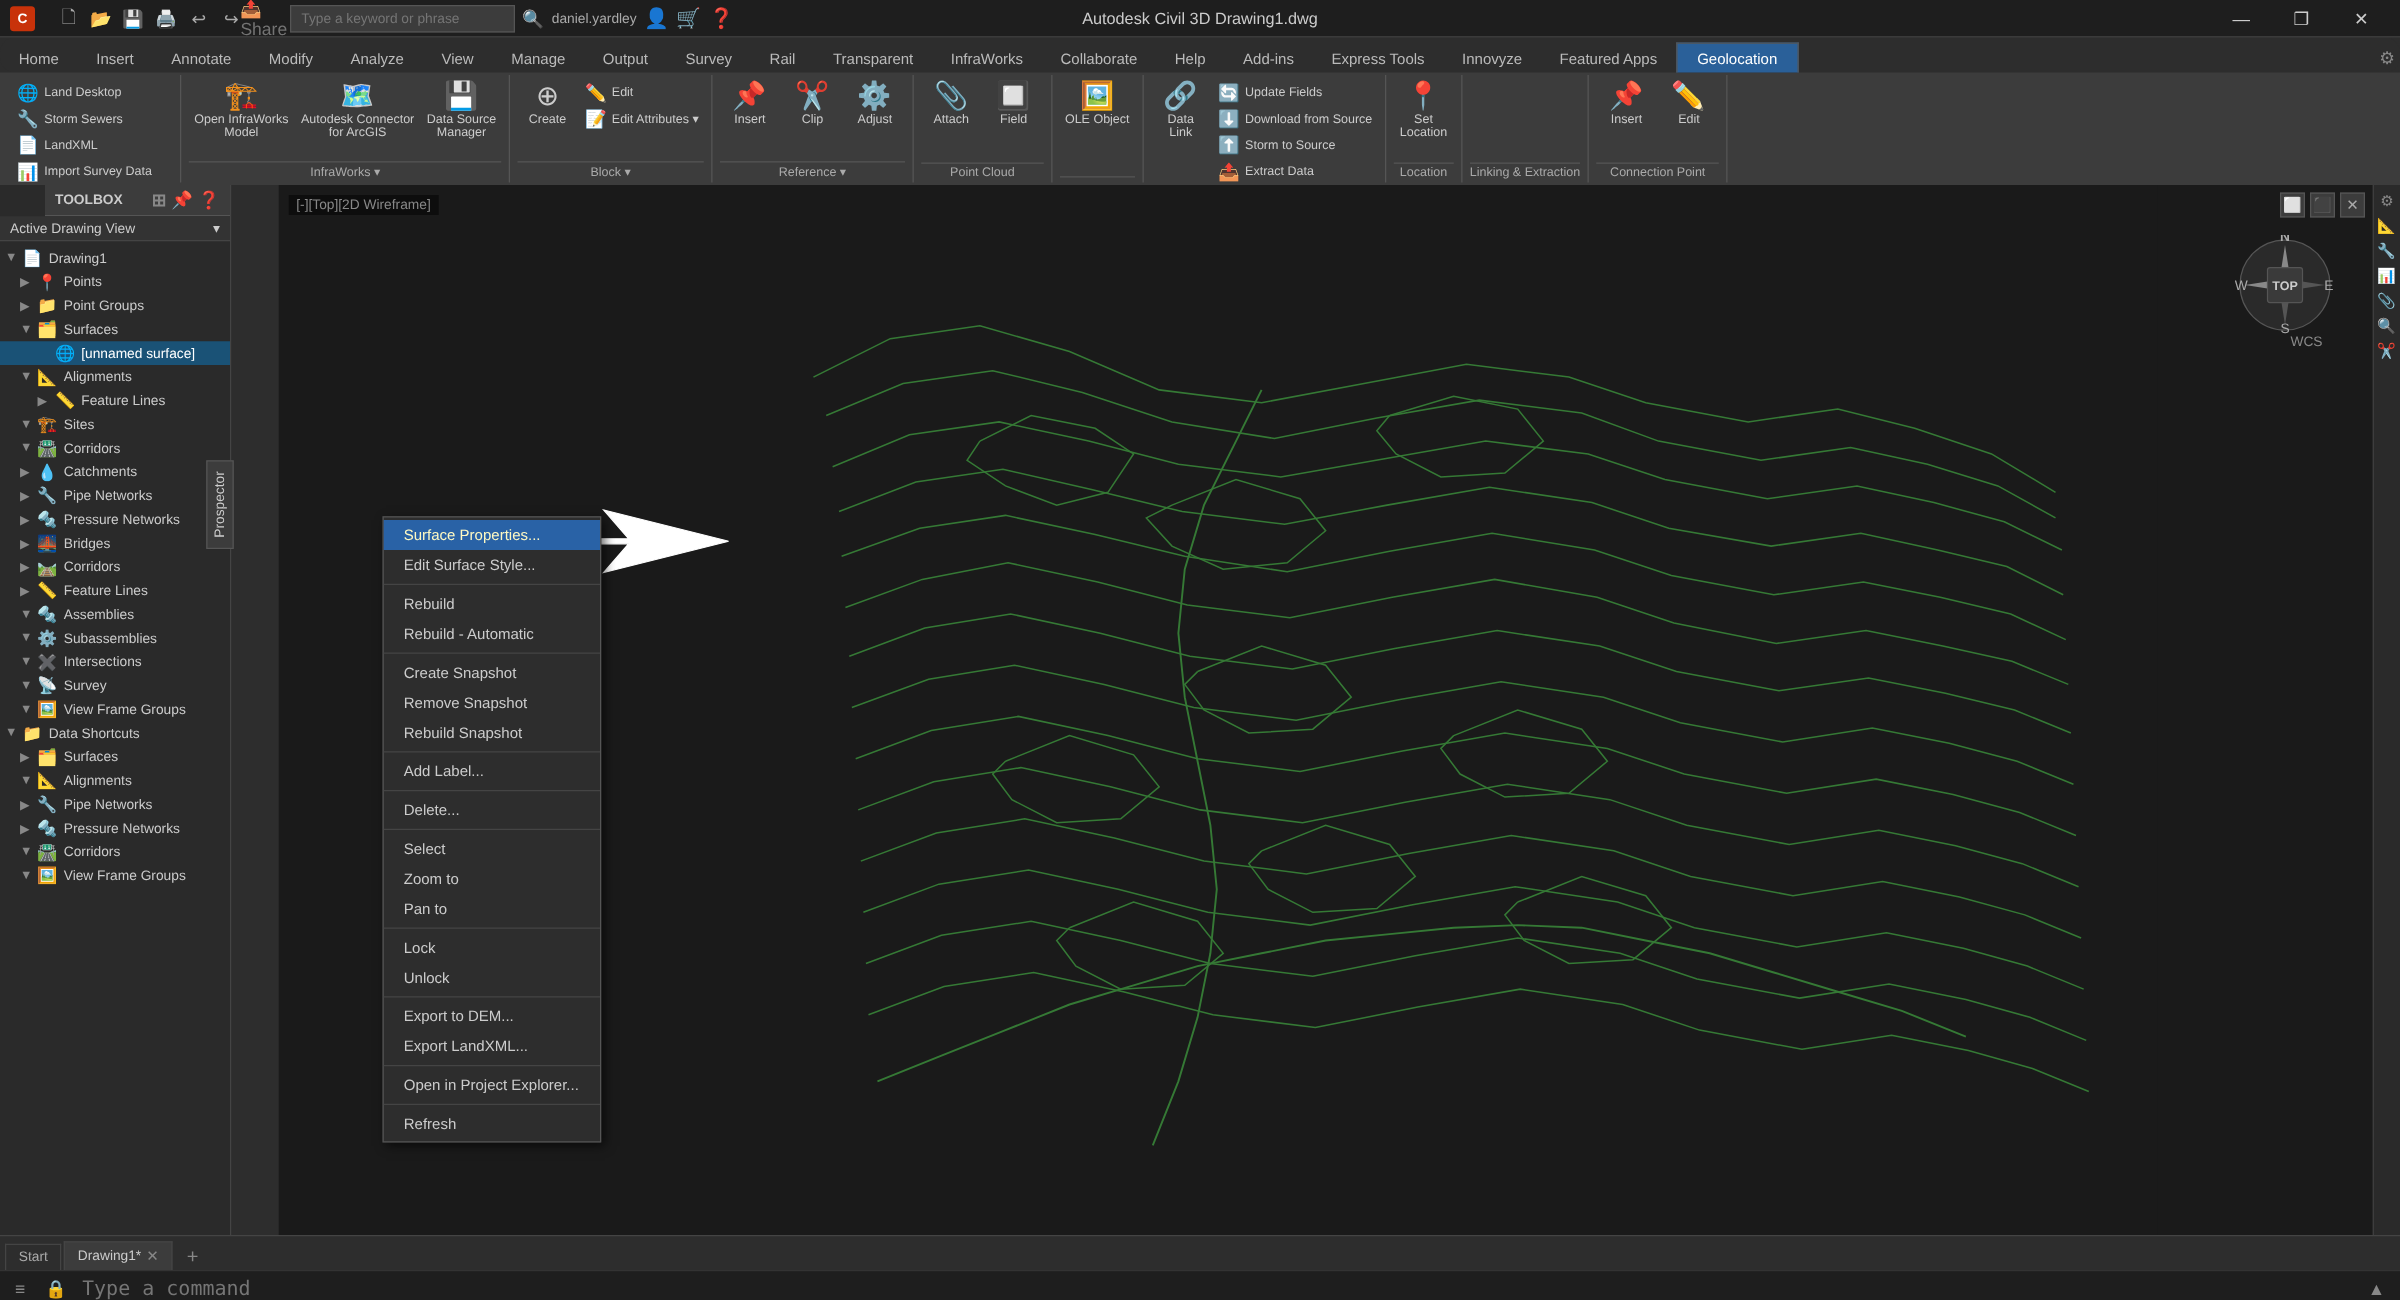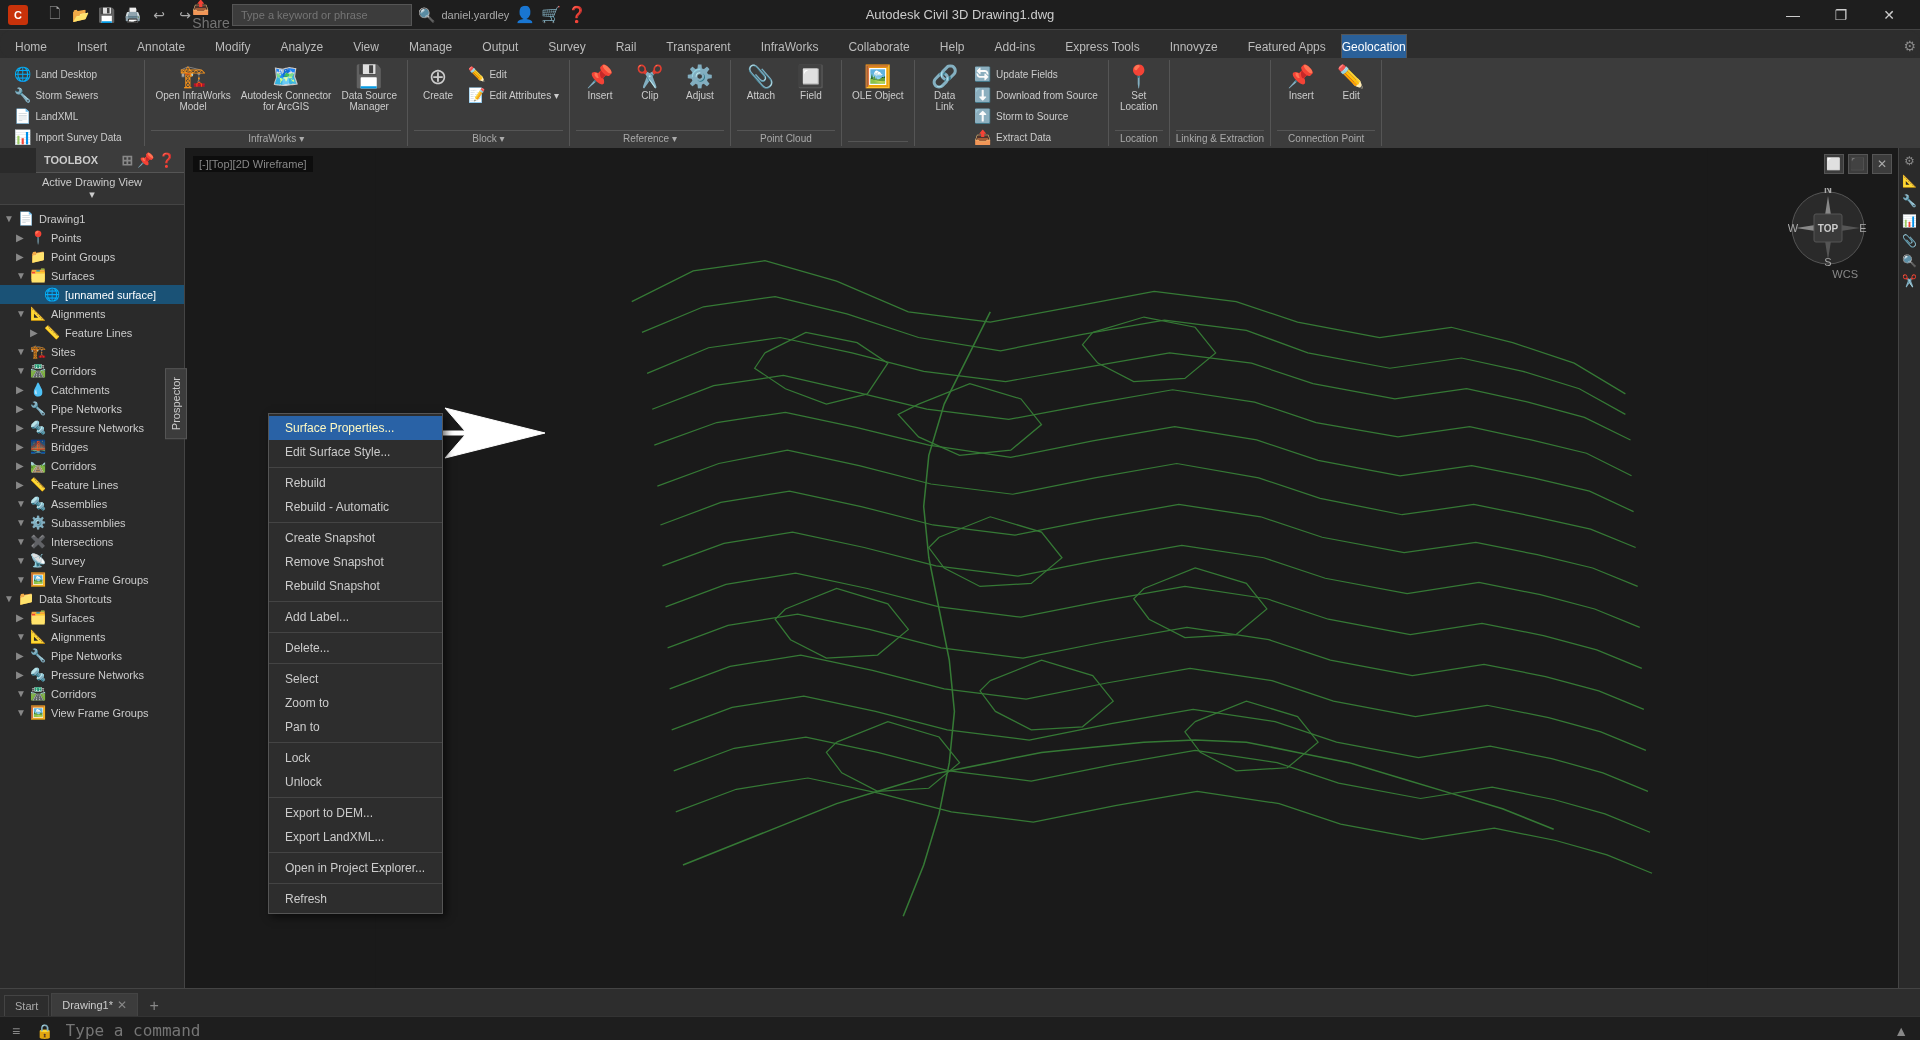--- a/index.html
+++ b/index.html
@@ -38,21 +38,21 @@
       font-size: 12px;
       color: #bbb;
       height: 24px;
       display: flex;
       align-items: center;
       border: 1px solid transparent;
       border-bottom: none;
       margin-bottom: 0;
     }
     .ribbon-tab.active { background: #3c3c3c; color: white; border-color: #555; border-bottom-color: #3c3c3c; }
-    .ribbon-tab.geolocation { background: #2a6099; color: white; padding: 4px 0; }
+    .ribbon-tab.geolocation { background: #2a6099; color: white; padding: 4px 16px; }
 
     #ribbon-content {
       height: 90px;
       background: #3c3c3c;
       display: flex;
       align-items: stretch;
       padding: 2px 4px;
     }
     .ribbon-group {
       display: flex;
@@ -129,21 +129,20 @@
     #toolbox-header .header-icons { display: flex; gap: 4px; }
     #active-view-bar {
       background: #333;
       padding: 3px 8px;
       font-size: 11px;
       color: #ccc;
       border-bottom: 1px solid #444;
       display: flex;
       align-items: center;
       justify-content: space-between;
-      flex-direction: column;
     }
     #tree {
       flex: 1;
       overflow-y: auto;
       padding: 4px 0;
     }
     .tree-item {
       display: flex;
       align-items: center;
       padding: 2px 4px;
@@ -687,21 +686,21 @@
       <div class="tree-item tree-indent-1">
         <span class="tree-expand">▼</span>
         <span class="tree-icon">🖼️</span>
         <span class="tree-label">View Frame Groups</span>
       </div>
     </div>
 
     <div class="side-tab-vertical">Prospector</div>
   </div>
 
-  <div id="canvas-area" style="position:relative;">
+  <div id="canvas-area" style="position:relative;margin-left:38px;">
     <div id="viewport-label">[-][Top][2D Wireframe]</div>
 
     
     <div id="viewport-controls">
       <div class="vp-ctrl">⬜</div>
       <div class="vp-ctrl">⬛</div>
       <div class="vp-ctrl">✕</div>
     </div>
 
     

